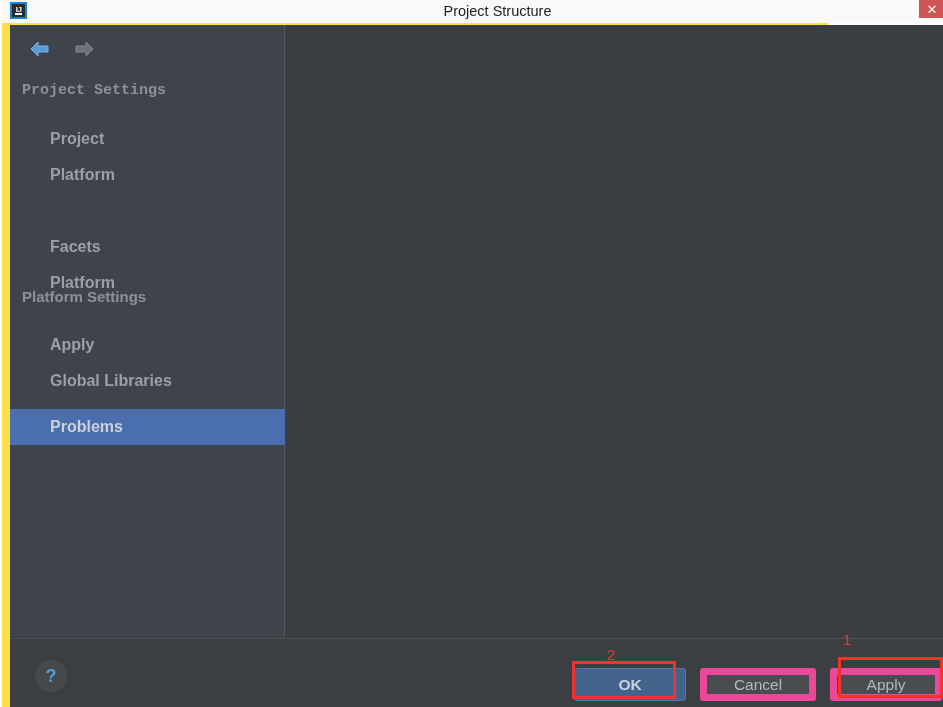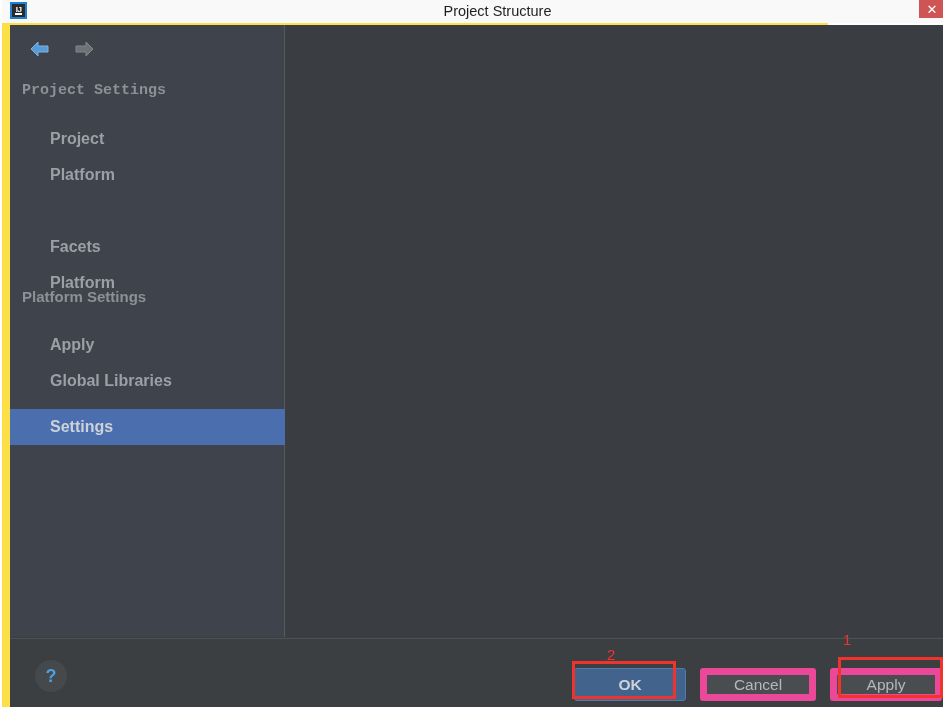--- a/index.html
+++ b/index.html
@@ -278,21 +278,21 @@
       <div class="nav-item" style="top:204px">Facets</div>
       <div class="nav-item" style="top:240px">Platform</div>
 
       <div id="section-platform-settings">Platform Settings</div>
 
       <div class="nav-item" style="top:302px">Apply</div>
       <div class="nav-item" style="top:338px">Global Libraries</div>
 
       <div id="sidebar-sep"></div>
 
-      <div class="nav-item selected" style="top:384px">Settings</div>
+      <div class="nav-item selected" style="top:384px">Problems</div>
     </div>
 
     <div id="content-panel"></div>
 
     <div id="footer">
       <div id="help-button">?</div>
       <div class="dlg-button" id="btn-ok">OK</div>
       <div class="dlg-button" id="btn-cancel">Cancel</div>
       <div class="dlg-button" id="btn-apply">Apply</div>
     </div>

